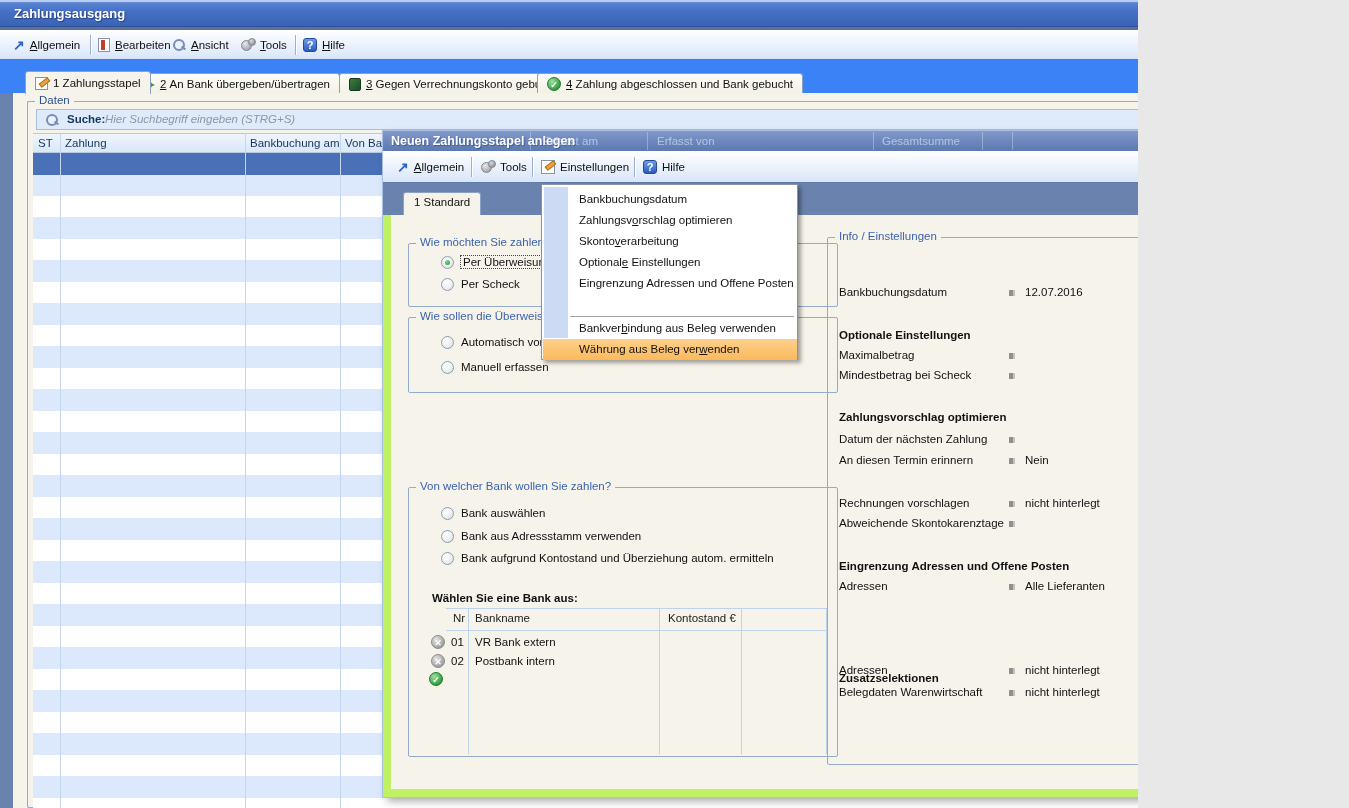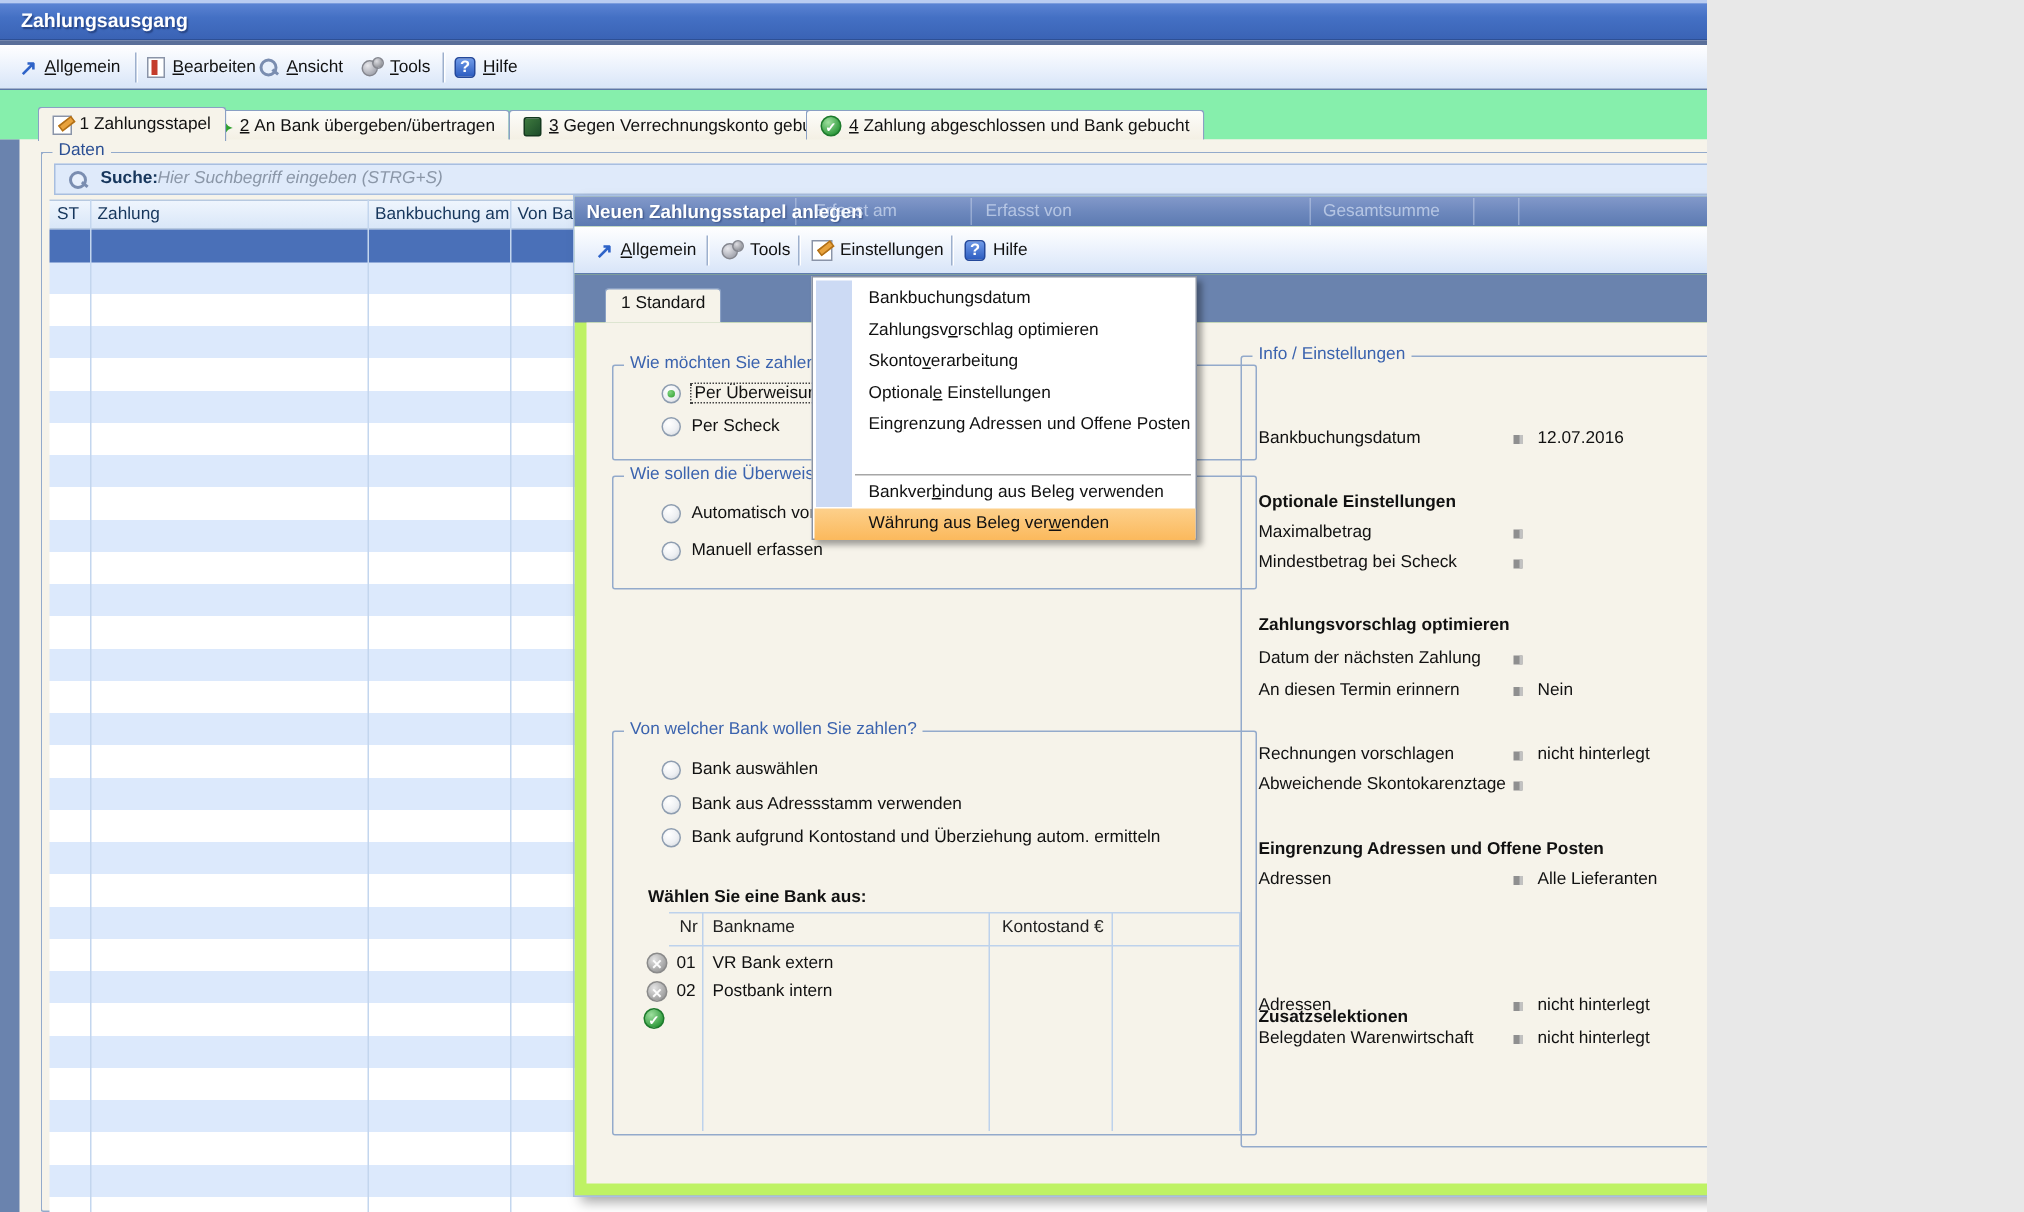--- a/index.html
+++ b/index.html
@@ -15,21 +15,21 @@
   .titlebar .title { position:absolute; left:14px; top:6px; color:#fff; font-weight:bold; font-size:13px;
     text-shadow:1px 1px 1px rgba(20,40,90,.6); }
   .navline { left:0; top:27px; width:1349px; height:3px; background:#5a6f99; }
   .menubar { left:0; top:30px; width:1349px; height:30px;
     background:linear-gradient(180deg,#ffffff 0%,#eaf1fc 55%,#d8e5f8 100%);
     border-bottom:1px solid #5d77a8; }
   .mitem { position:absolute; top:4px; height:22px; display:flex; align-items:center; gap:5px; cursor:default; }
   .mitem .lbl { white-space:nowrap; }
   .mn { text-decoration:underline; }
   .msep { position:absolute; top:5px; width:1px; height:20px; background:#9db0cd; box-shadow:1px 0 0 #fff; }
-  .tabstrip { left:0; top:60px; width:1349px; height:33px; background:#86efac;text-decoration:underline; }
+  .tabstrip { left:0; top:60px; width:1349px; height:33px; background:#3b82f6;text-decoration:underline; }
   .leftstrip { left:0; top:93px; width:13px; height:715px; background:#6a83ae; }
   .content { left:13px; top:93px; width:1336px; height:715px; background:#f6f3ea; }
 
   
   .tab { position:absolute; top:13px; height:21px; background:linear-gradient(180deg,#fdfdfa,#f3efe3);
     border:1px solid #8aa0c4; border-bottom:none; border-radius:3px 3px 0 0;
     display:flex; align-items:center; gap:5px; padding:0 9px; white-space:nowrap; }
   .tab.active { top:11px; height:23px; background:#f6f3ea; z-index:2; }
 
   

